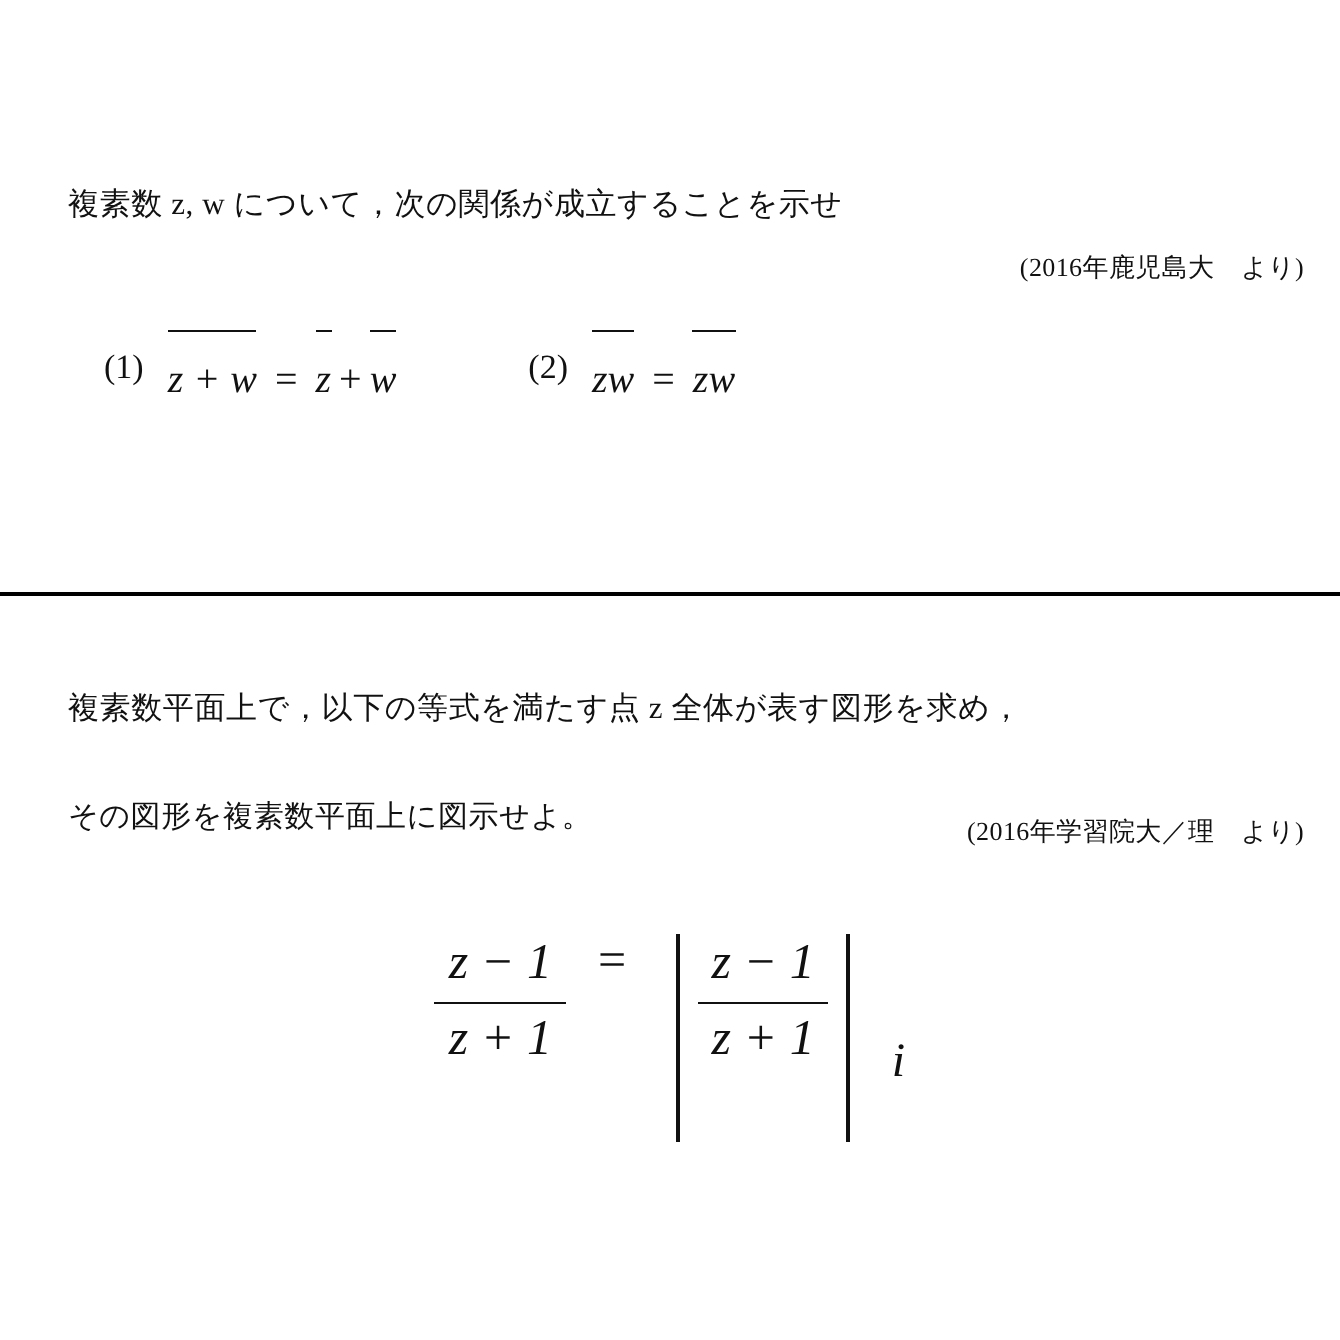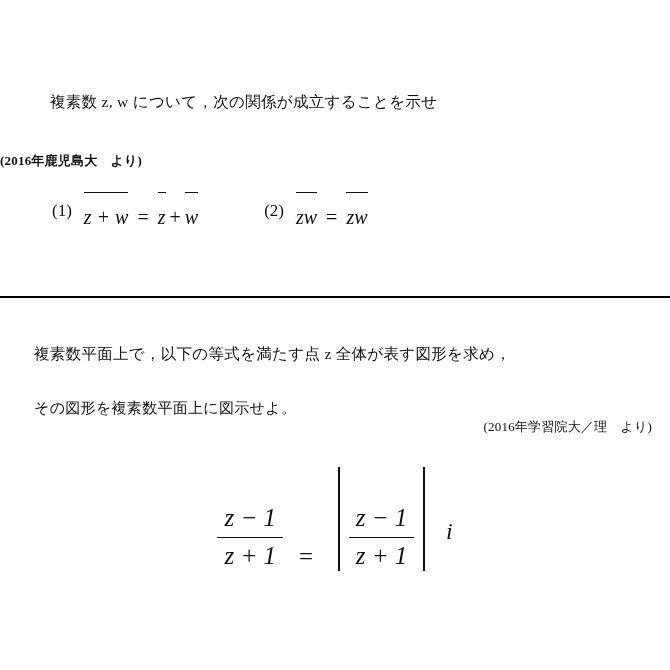--- a/index.html
+++ b/index.html
@@ -24,28 +24,28 @@
   
   .problem-1 {
     position: absolute;
     left: 0;
     top: 92px;
     width: 670px;
   }
   .stem-line {
     font-size: 15.5px;
     letter-spacing: 0.3px;
-    margin-left: 50px;
+    margin-left: 34px;
   }
   .source-line {
     font-size: 13px;
+    text-align: right;
     margin-right: 18px;
-    margin-top: 39px;
+    margin-top: 12px;
     letter-spacing: 0.2px;
-    font-weight: bold;
   }
 
   .eq-row {
     margin-top: 22px;
     margin-left: 52px;
     display: flex;
     align-items: center;
     font-size: 19px;
   }
   .eq-label {
@@ -109,32 +109,32 @@
   .stem-line-3 {
     position: absolute;
     left: 34px;
     top: 0;
     font-size: 15px;
     letter-spacing: 0.3px;
   }
   .source-line-2 {
     position: absolute;
     right: 18px;
-    top: 19px;
+    top: 8px;
     font-size: 13px;
     letter-spacing: 0.2px;
     text-align: center;
   }
 
   
   .display-eq {
     margin-top: 44px;
     display: flex;
     justify-content: center;
-    align-items: flex-end;
+    align-items: flex-start;
     font-style: italic;
     font-size: 25px;
   }
   .frac {
     display: inline-flex;
     flex-direction: column;
     align-items: center;
     line-height: 1.22;
   }
   .frac .num {

